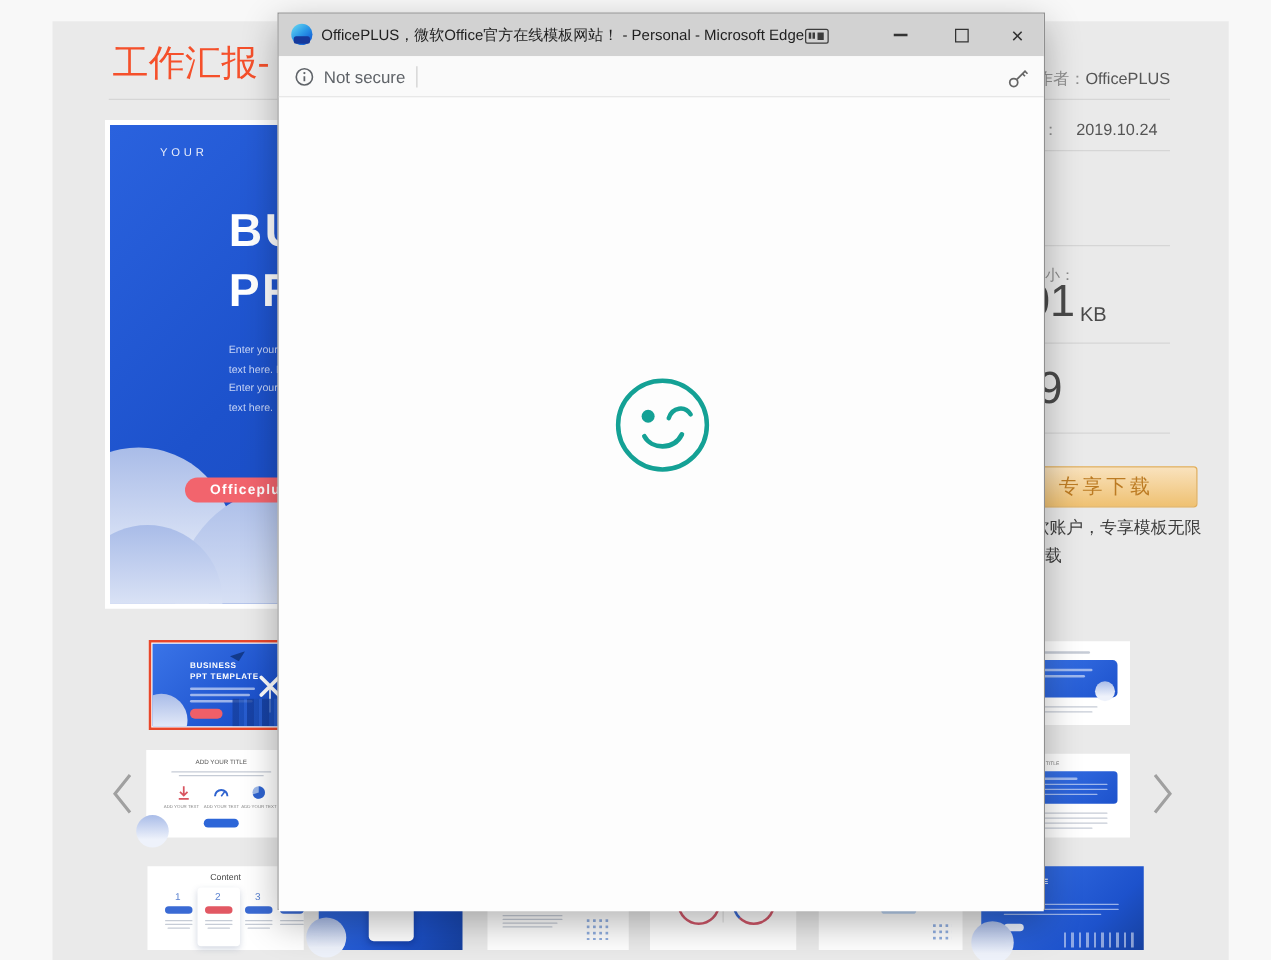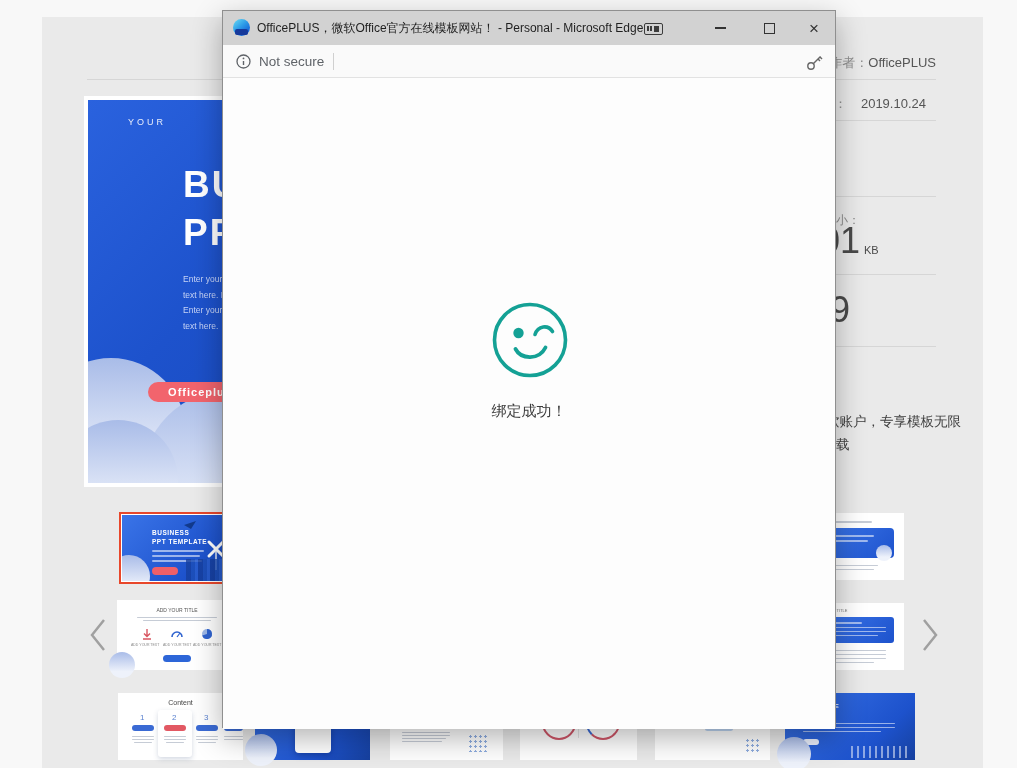--- a/index.html
+++ b/index.html
@@ -8,21 +8,21 @@
   
   #page{position:absolute;left:42px;top:17px;width:941px;height:751px;background:#eaeaea;}
   .hr{position:absolute;height:1px;background:#d6d6d6;}
   #pg-title{position:absolute;left:90px;top:31px;font-size:29px;color:#f5502b;white-space:nowrap;}
   .lbl{color:#909090;} .val{color:#555;}
   #author-row{position:absolute;left:790px;top:54px;width:146px;text-align:right;font-size:13px;white-space:nowrap;}
   #date-row{position:absolute;left:690px;top:95px;width:236px;text-align:right;font-size:13px;white-space:nowrap;}
   #date-row .lbl{margin-right:14px;}
   #size-lbl{position:absolute;left:836px;top:212px;font-size:12px;color:#8a8a8a;}
   .bignum{position:absolute;font-size:36px;line-height:1;color:#4a4a4a;}
-  #size-unit{position:absolute;left:864px;top:244px;font-size:11px;color:#4a4a4a;}
+  #size-unit{position:absolute;left:864px;top:244px;font-size:16px;color:#4a4a4a;}
   #dl-btn{position:absolute;left:812px;top:373px;width:144px;height:31px;border-radius:3px;
           background:linear-gradient(180deg,#f9e2bd,#efc172);border:1px solid #e3ae57;
           color:#bc7b23;font-size:16px;letter-spacing:3px;text-align:center;line-height:31px;cursor:pointer;}
   #note1{position:absolute;left:826px;top:413px;font-size:13.5px;color:#3d3d3d;white-space:nowrap;}
   #note2{position:absolute;left:836px;top:436px;font-size:13.5px;color:#3d3d3d;}
   
   #preview{position:absolute;left:84px;top:96px;width:153px;height:391px;background:#fff;}
   #slide{position:absolute;left:4px;top:4px;width:145px;height:383px;overflow:hidden;
          background:linear-gradient(135deg,#2a62de 0%,#1d52cc 60%,#1a4cc2 100%);}
   #slide .logo{position:absolute;left:40px;top:17px;color:#e8edfa;font-size:9px;letter-spacing:3px;}
@@ -69,20 +69,21 @@
   #smiley{position:absolute;left:267px;top:222px;}
   #msg{position:absolute;left:0;top:324px;width:100%;text-align:center;font-size:15px;color:#3c3c3c;}
 </style>
 </head>
 <body>
 
 <div id="screen">
 
   <div id="page">
 
+    <div id="pg-title" style="left:48px;top:14px;">工作汇报-</div>
 
     <div id="author-row" style="left:748px;top:37px;">
       <span class="lbl">作者：</span><span class="val">OfficePLUS</span>
     </div>
 
     <div class="hr" style="left:45px;top:62px;width:849px;"></div>
 
     <div id="date-row" style="left:648px;top:78px;">
       <span class="lbl">间：</span><span class="val">2019.10.24</span>
     </div>
@@ -91,20 +92,21 @@
     <div class="hr" style="left:608px;top:179px;width:286px;"></div>
 
     <div id="size-lbl" style="left:794px;top:195px;">小：</div>
     <div class="bignum" style="left:778px;top:206px;">01</div>
     <div id="size-unit" style="left:822px;top:227px;">KB</div>
 
     <div class="hr" style="left:608px;top:257px;width:286px;"></div>
     <div class="bignum" style="left:788px;top:275px;">9</div>
     <div class="hr" style="left:608px;top:329px;width:286px;"></div>
 
+    <div id="dl-btn" style="left:770px;top:356px;">专享下载</div>
     <div id="note1" style="left:784px;top:396px;">软账户，专享模板无限</div>
     <div id="note2" style="left:794px;top:419px;">载</div>
 
     <div id="preview" style="left:42px;top:79px;">
       <div id="slide">
         <span class="logo">YOUR</span>
         <span class="h1">BUS</span>
         <span class="h2">PPT</span>
         <div class="body">
           <div>Enter your text here</div>
@@ -323,17 +325,16 @@
       </svg>
     </div>
 
     <div id="content">
       <svg id="smiley" width="80" height="80" viewBox="0 0 80 80">
         <circle cx="40" cy="40" r="35.5" fill="none" stroke="#14a195" stroke-width="3.6"></circle>
         <circle cx="28.5" cy="33" r="5.2" fill="#14a195"></circle>
         <path d="M45 34.5 C48 25.5, 58 24.5, 62.5 31.5" fill="none" stroke="#14a195" stroke-width="3.6" stroke-linecap="round"></path>
         <path d="M25.5 49 C31 59.5, 49 60.5, 55.5 47.5" fill="none" stroke="#14a195" stroke-width="3.8" stroke-linecap="round"></path>
       </svg>
-      <div id="msg">绑定成功！</div>
     </div>
   </div>
 
 </div>
 
 </body></html>

